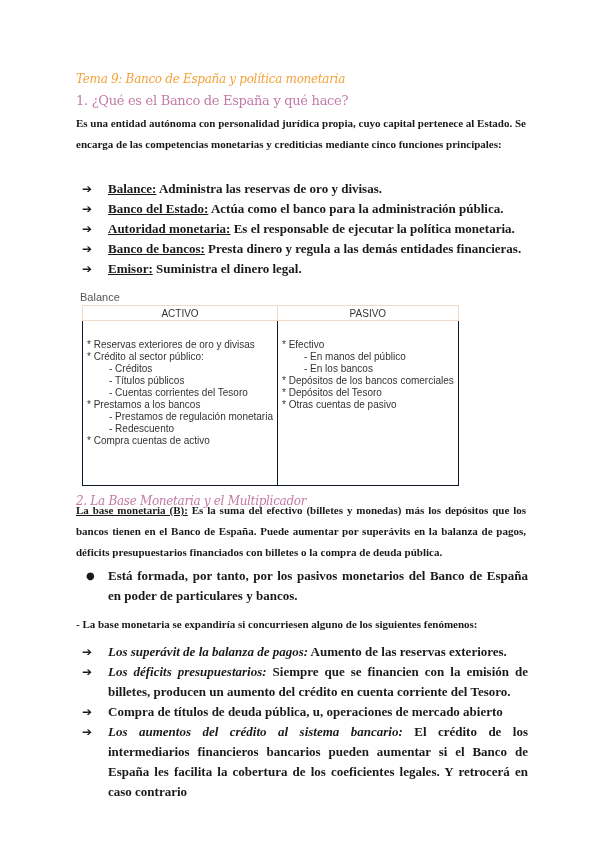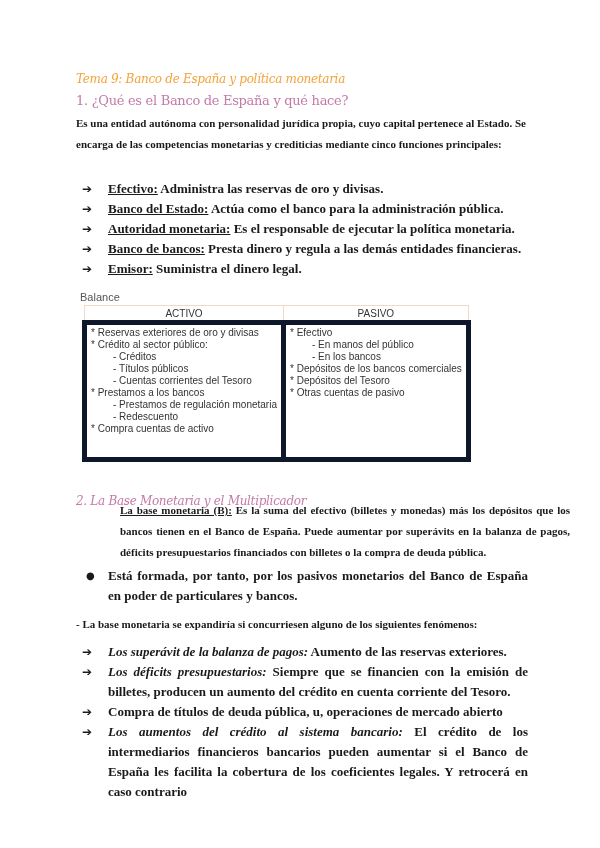--- a/index.html
+++ b/index.html
@@ -3,49 +3,49 @@
 <meta charset="utf-8">
 <style>
   html, body { margin: 0; padding: 0; background: #ffffff; }
   body { width: 600px; height: 848px; position: relative; overflow: hidden; font-family: "Liberation Serif", serif; color: #1a1a1a; }
   .page { position: absolute; left: 0; top: 0; width: 600px; height: 848px; }
   .title { position: absolute; left: 76px; top: 72px; font-family: "DejaVu Serif", serif; font-style: italic; font-size: 12px; color: #f3a33a; letter-spacing: -0.3px; }
   .h1 { position: absolute; left: 76px; top: 93px; font-family: "DejaVu Serif", serif; font-size: 13px; color: #c47aa8; letter-spacing: -0.3px; }
   .h2 { position: absolute; left: 76px; top: 483px; font-family: "DejaVu Serif", serif; font-style: italic; font-size: 12px; color: #c47aa8; letter-spacing: -0.3px; margin-top: 11px; }
   .para { position: absolute; left: 76px; width: 450px; font-size: 11px; font-weight: bold; line-height: 21px; text-align: justify; }
   .p1 { top: 113px; }
-  .p2 { top: 500px; margin-left: 44px; }
+  .p2 { top: 500px; }
   .p3 { top: 614px; }
   ul.arrows { position: absolute; left: 108px; width: 420px; margin: 0; padding: 0; list-style: none; font-size: 13px; font-weight: bold; line-height: 20px; }
   ul.arrows li { position: relative; padding-left: 0; text-align: justify; }
   ul.arrows li .arrow { position: absolute; left: -26px; top: 0; font-family: "DejaVu Sans", sans-serif; font-size: 12px; }
   .u { text-decoration: underline; }
   .i { font-style: italic; }
   .list1 { top: 179px; }
   .list2 { top: 642px; }
   .bullet-dot { position: absolute; left: 108px; top: 566px; width: 420px; font-size: 13px; font-weight: bold; line-height: 20px; text-align: justify; }
   .bullet-dot .dot { position: absolute; left: -22px; top: 0; font-family: "DejaVu Sans", sans-serif; font-size: 10px; }
   .balance-label { position: absolute; left: 80px; top: 291px; font-family: "Liberation Sans", sans-serif; font-size: 11px; color: #555; }
   table.bal { position: absolute; left: 82px; top: 305px; width: 362px; border-collapse: collapse; font-family: "Liberation Sans", sans-serif; font-size: 10px; color: #333; }
   table.bal th { border: 1px solid #f2d9c6; font-weight: normal; text-align: center; padding: 1px 0; height: 12px; width: 50%; }
-  table.bal td { border: 5px solid #0f172a; vertical-align: top; padding: 2px 4px; height: 128px; line-height: 12px; margin-top: 34px; }
+  table.bal td { border: 1px solid #0f172a; vertical-align: top; padding: 18px 4px; height: 128px; line-height: 12px; margin-top: 34px; }
   .line { white-space: nowrap; }
   .sub { padding-left: 22px; }
 </style>
 </head>
 <body>
 
 <div class="page">
 
   <div class="title">Tema 9: Banco de España y política monetaria</div>
   <div class="h1">1. ¿Qué es el Banco de España y qué hace?</div>
   <div class="para p1">Es una entidad autónoma con personalidad jurídica propia, cuyo capital pertenece al Estado. Se encarga de las competencias monetarias y crediticias mediante cinco funciones principales:</div>
 
   <ul class="arrows list1">
-    <li><span class="arrow">➔</span><span class="u">Efectivo:</span><span> Administra las reservas de oro y divisas.</span></li>
+    <li><span class="arrow">➔</span><span class="u">Balance:</span><span> Administra las reservas de oro y divisas.</span></li>
     <li><span class="arrow">➔</span><span class="u">Banco del Estado:</span><span> Actúa como el banco para la administración pública.</span></li>
     <li><span class="arrow">➔</span><span class="u">Autoridad monetaria:</span><span> Es el responsable de ejecutar la política monetaria.</span></li>
     <li><span class="arrow">➔</span><span class="u">Banco de bancos:</span><span> Presta dinero y regula a las demás entidades financieras.</span></li>
     <li><span class="arrow">➔</span><span class="u">Emisor:</span><span> Suministra el dinero legal.</span></li>
   </ul>
 
   <div class="balance-label">Balance</div>
   <table class="bal">
     <tbody>
         <tr>

